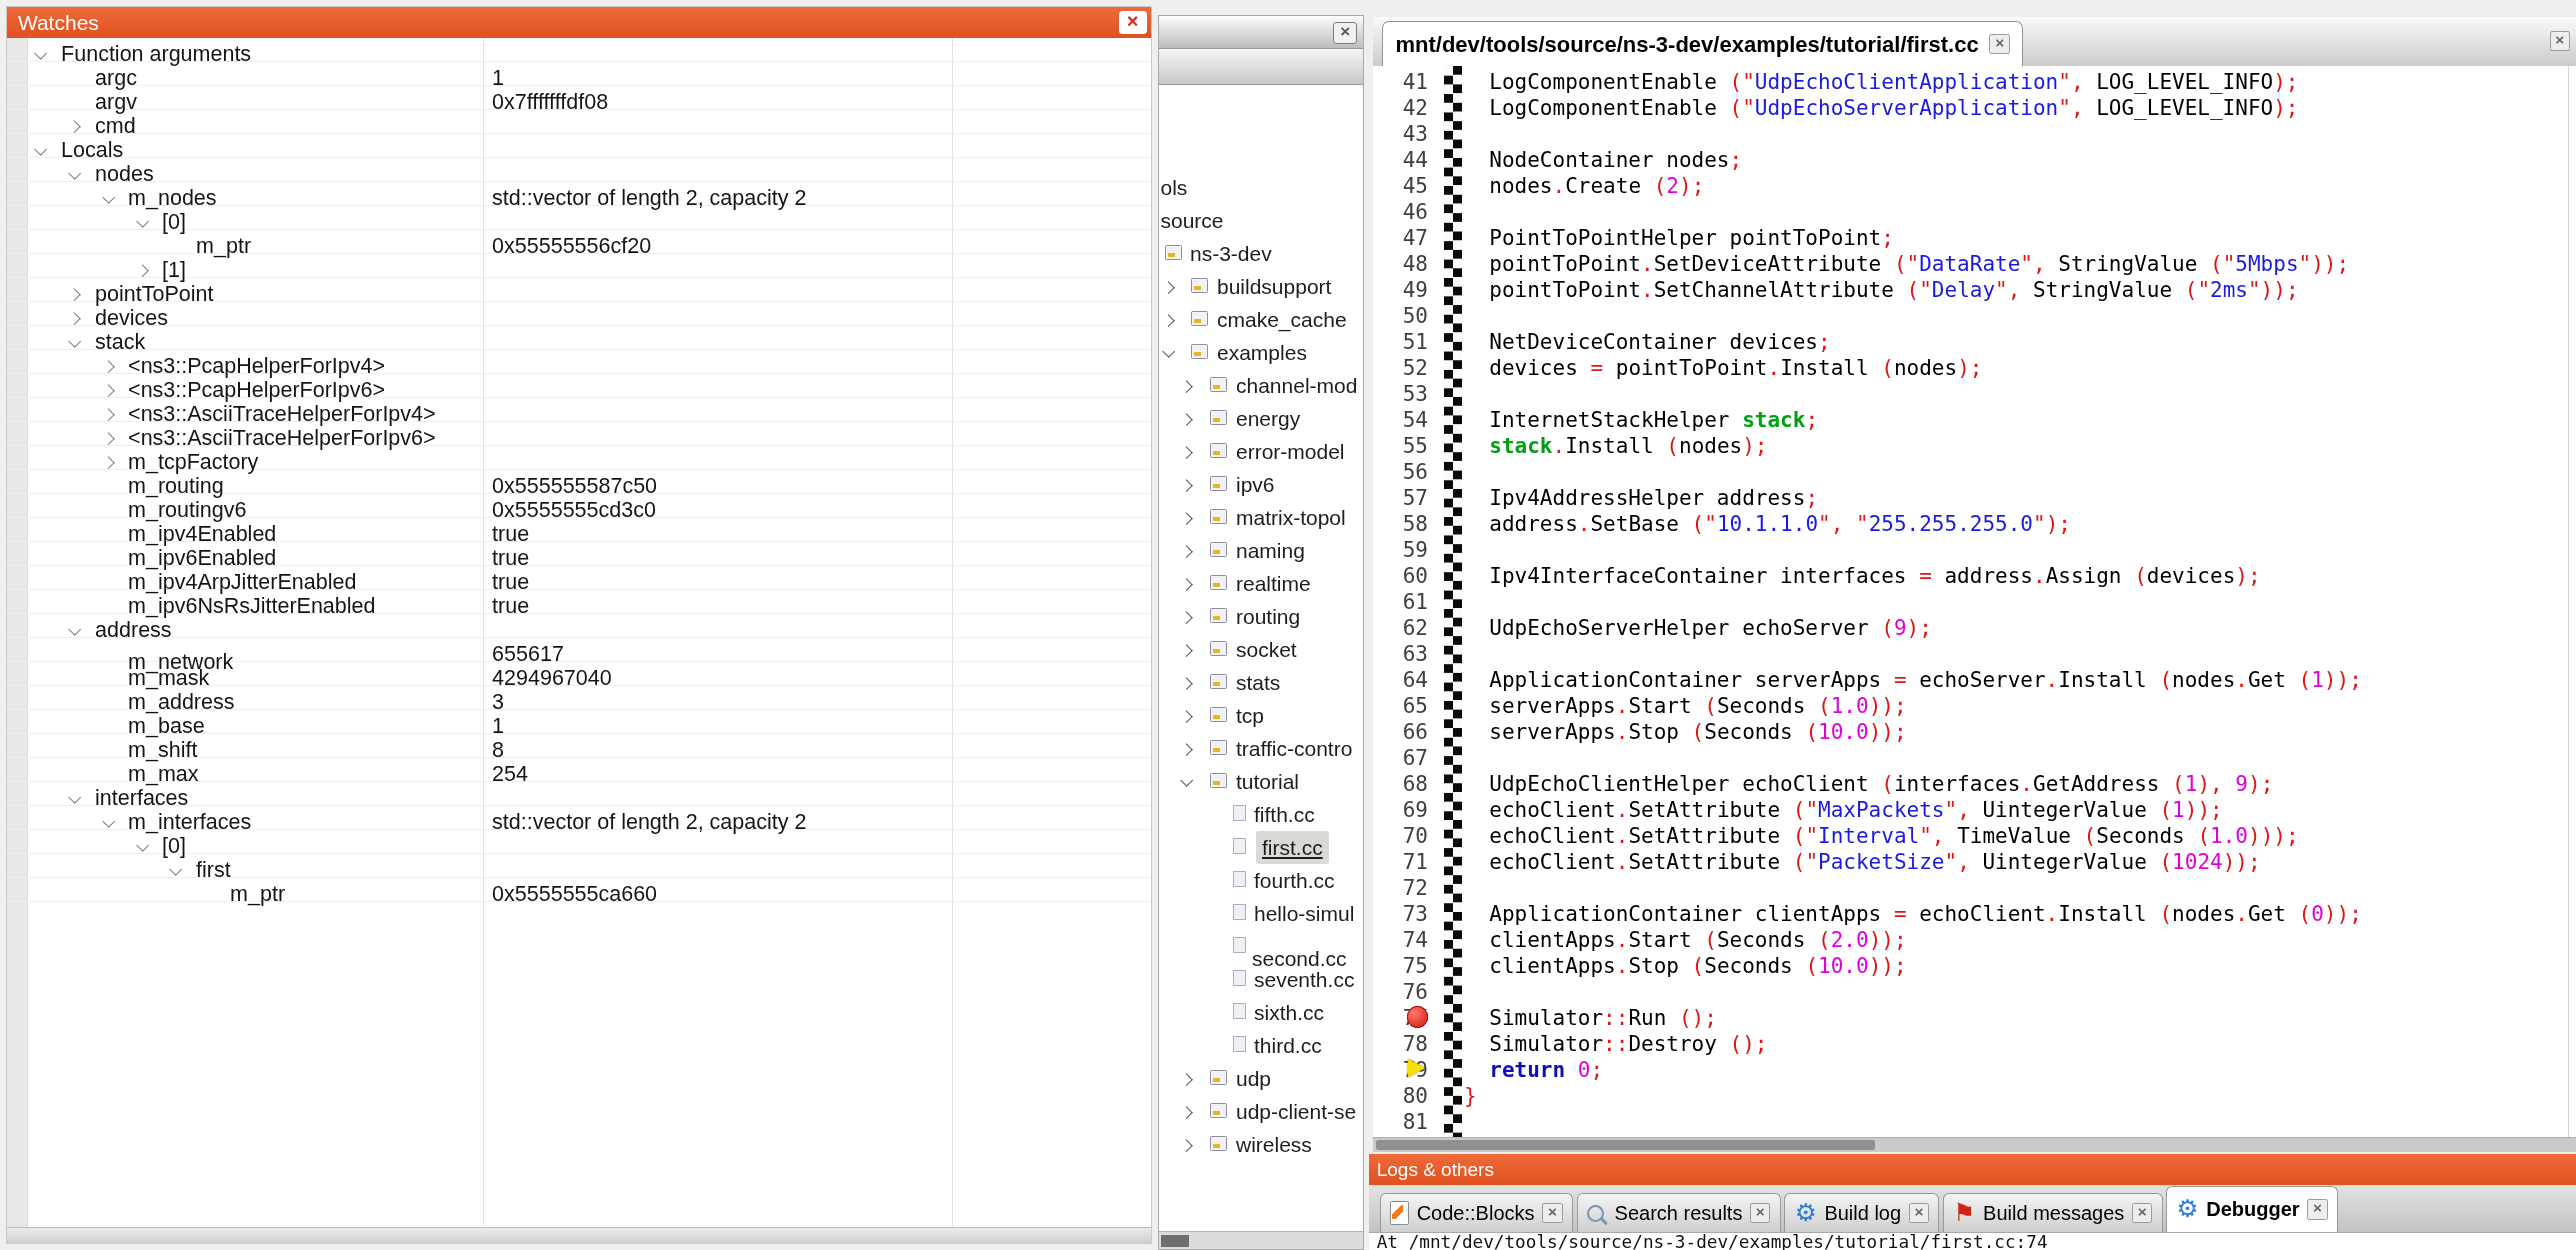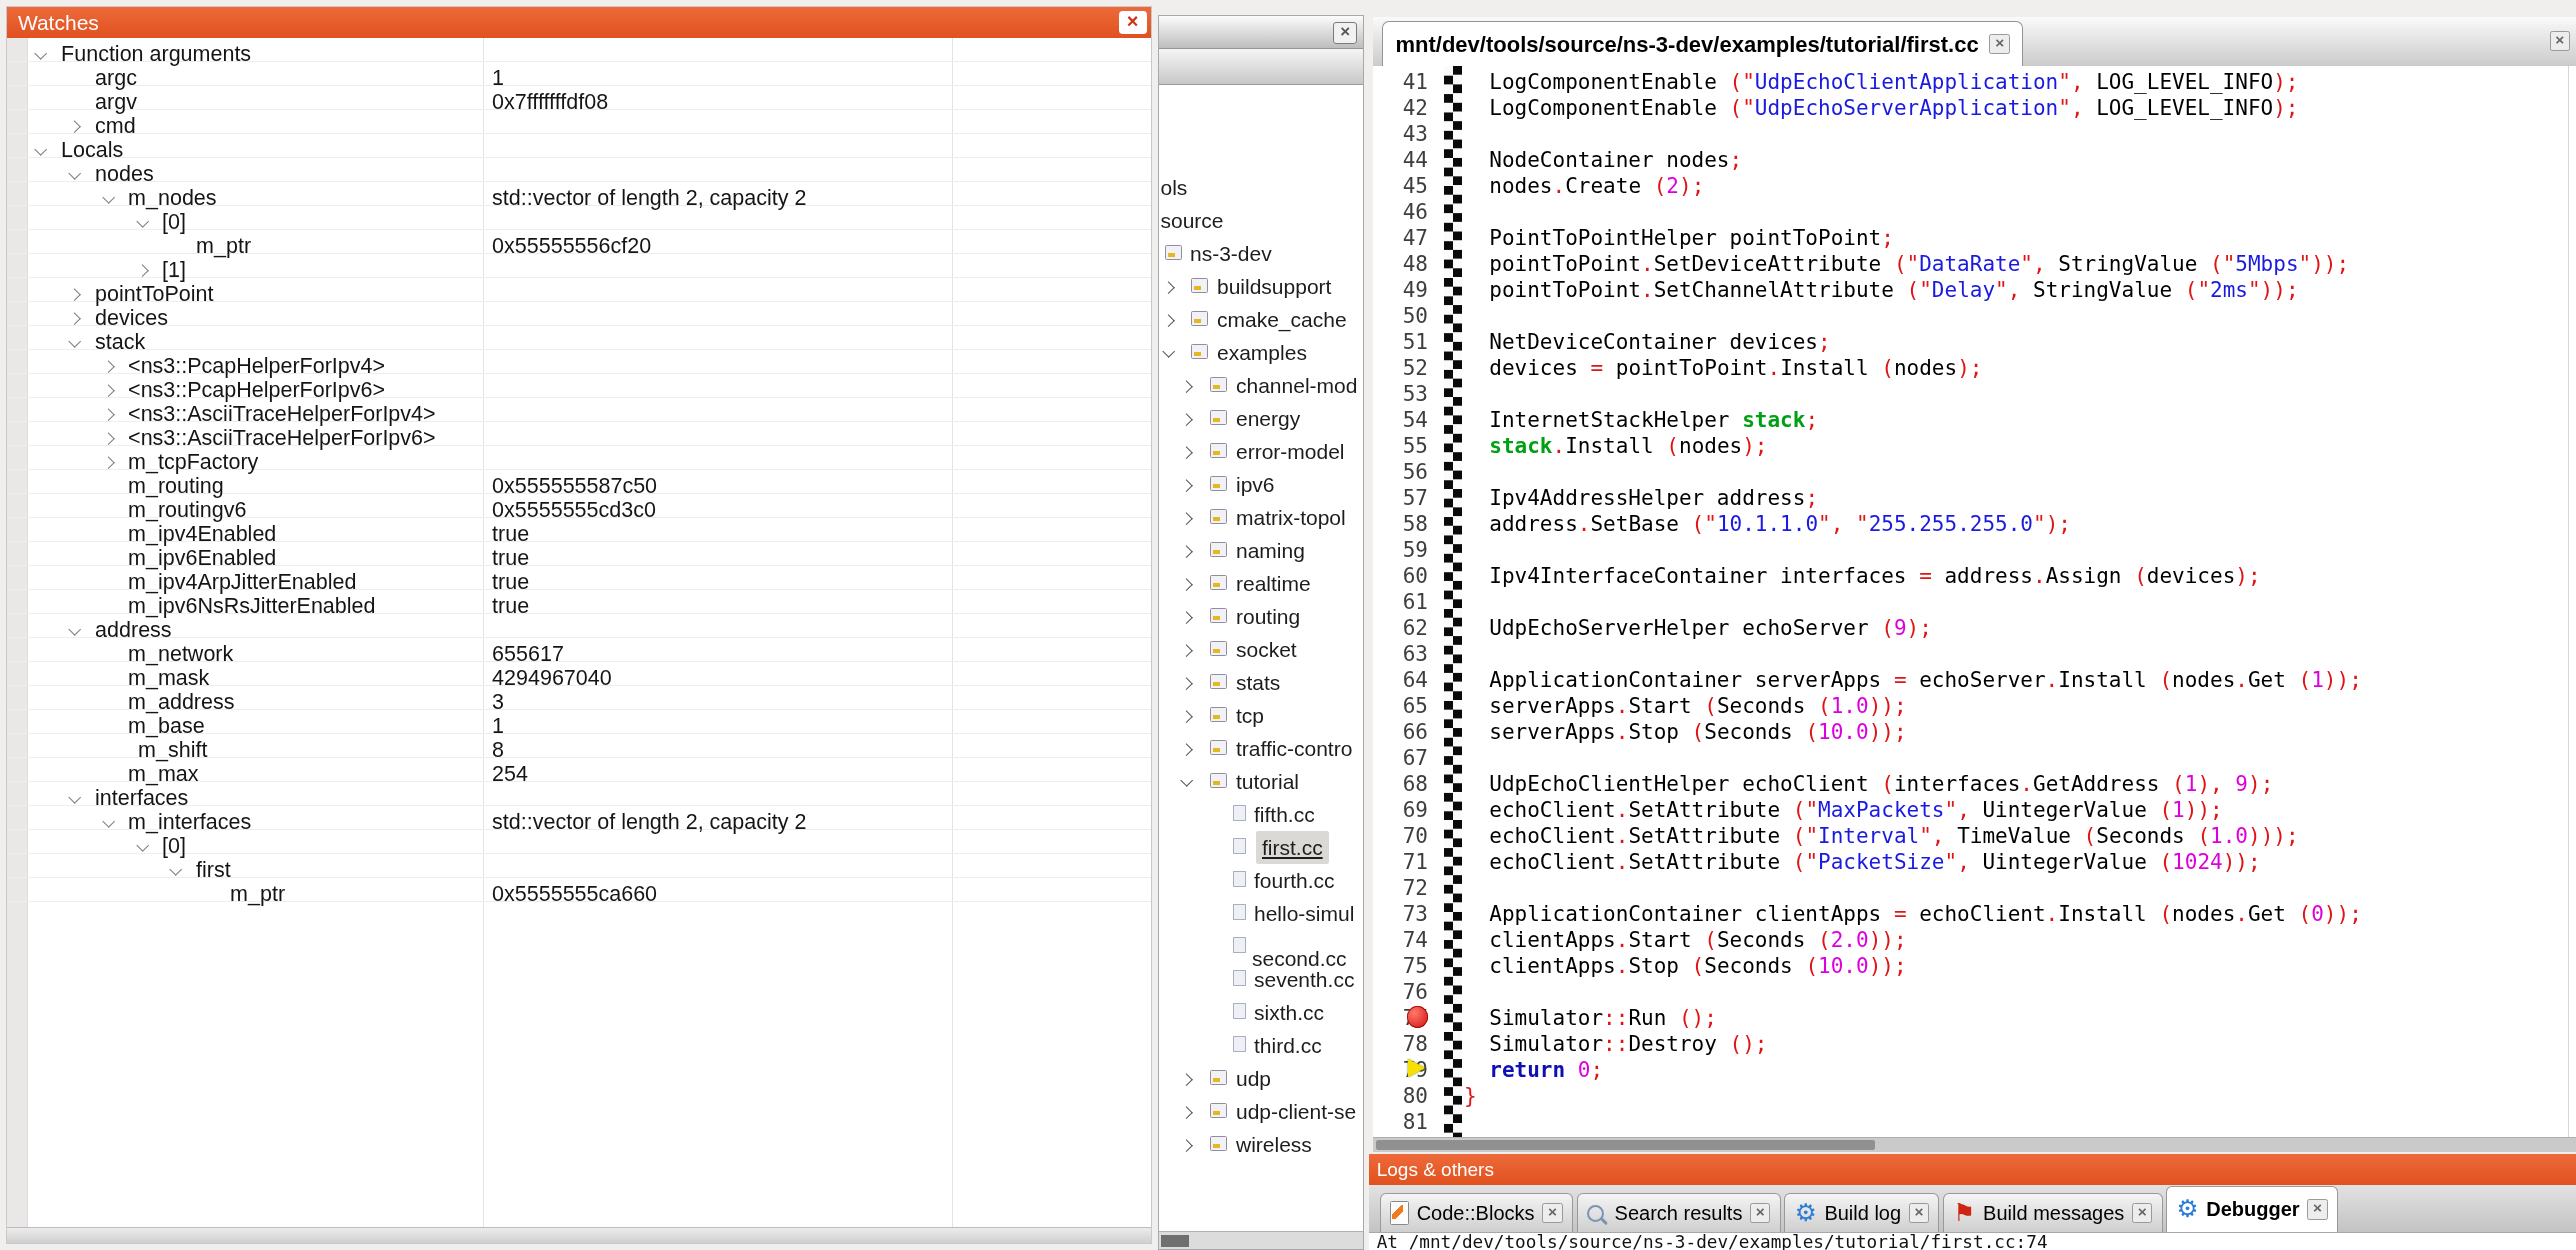--- a/index.html
+++ b/index.html
@@ -186,37 +186,37 @@
       </div>
       <div class="wrow">
         <span class="wname" style="left: 121px;">m_ipv6NsRsJitterEnabled</span>
         <span class="wval">true</span>
       </div>
       <div class="wrow">
         <span class="chev exp" style="left: 63px;"></span>
         <span class="wname" style="left: 88px;">address</span>
       </div>
       <div class="wrow">
-        <span class="wname" style="left: 121px;">m_network</span>
+        <span class="wname" style="left: 121px; margin-top: 8px;">m_network</span>
         <span class="wval">655617</span>
       </div>
       <div class="wrow">
         <span class="wname" style="left: 121px;">m_mask</span>
         <span class="wval">4294967040</span>
       </div>
       <div class="wrow">
         <span class="wname" style="left: 121px;">m_address</span>
         <span class="wval">3</span>
       </div>
       <div class="wrow">
         <span class="wname" style="left: 121px;">m_base</span>
         <span class="wval">1</span>
       </div>
       <div class="wrow">
-        <span class="wname" style="left: 131px; text-align: right;">m_shift</span>
+        <span class="wname" style="left: 121px; text-align: right;">m_shift</span>
         <span class="wval">8</span>
       </div>
       <div class="wrow">
         <span class="wname" style="left: 121px;">m_max</span>
         <span class="wval">254</span>
       </div>
       <div class="wrow">
         <span class="chev exp" style="left: 63px;"></span>
         <span class="wname" style="left: 88px;">interfaces</span>
       </div>

